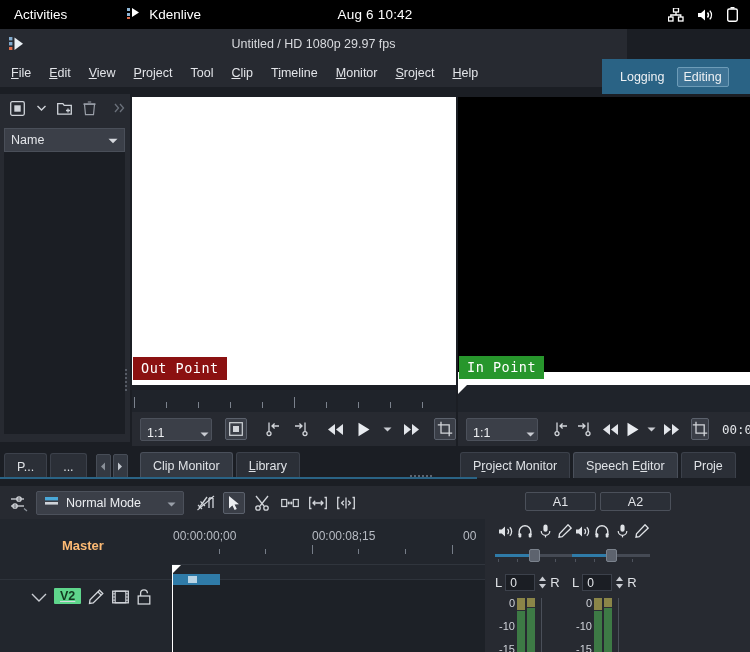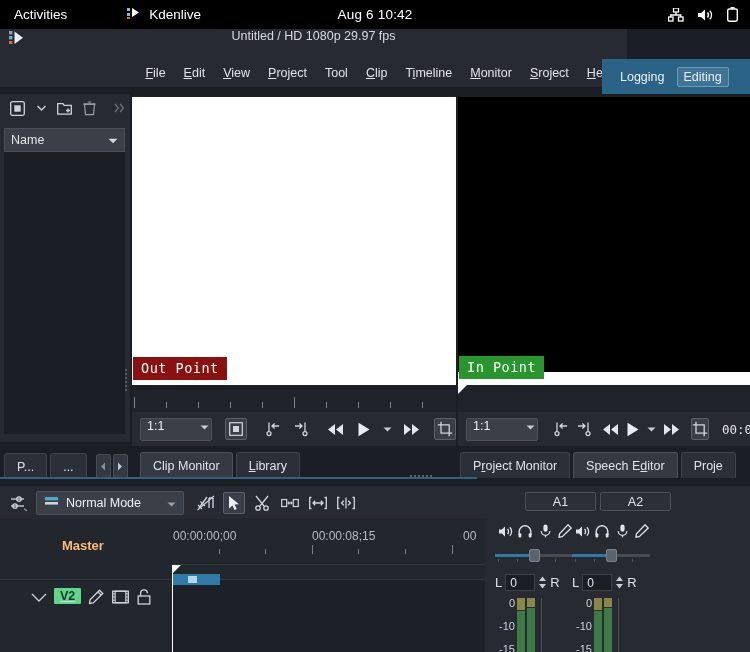--- a/index.html
+++ b/index.html
@@ -20,34 +20,33 @@
   }
   .tb-activities { margin-left: 14px; font-size: 13.5px; }
   .tb-app { margin-left: 60px; display: flex; align-items: center; gap: 7px; font-size: 13.5px; }
   .tb-clock { position: absolute; left: 50%; transform: translateX(-50%); font-size: 13.5px; letter-spacing: .2px;}
   .tb-tray { position: absolute; right: 12px; display: flex; align-items: center; gap: 13px; }
   .tb-tray svg { display: block; }
 
   
   .titlebar {
     position: absolute; left: 0; top: 29px; width: 627px; height: 30px;
-    background: #272a31; display: flex; 
+    background: #272a31; display: flex; align-items: center;
   }
   .title-text {
     position: absolute; left: 50%; transform: translateX(-50%);
     font-size: 12.5px; color: #d8dade;
   }
   .win-logo { margin-left: 8px; display: flex; }
 
   
   .menubar {
     position: absolute; left: 0; top: 59px; width: 750px; height: 28px;
-    background: #272a31; display: flex; align-items: center; padding-left: 8px;
+    background: #272a31; display: flex; align-items: center; padding-left: 2px;
     font-size: 12.5px;
-    justify-content: center;
   }
   .menu-item { padding: 3px 9px; color: #e2e4e8; white-space: nowrap; }
   .menu-item u { text-decoration: underline; }
 
   .toolbar-right {
     position: absolute; right: 0; top: 59px; width: 148px; height: 35px;
     background: #2a6385; display: flex; align-items: center; gap: 8px;
     padding-left: 14px;
   }
   .tbr-btn { font-size: 12.5px; color: #eef1f4; padding: 2px 4px; }
@@ -120,21 +119,21 @@
 
   
   .montoolbar {
     position: absolute; height: 34px; background: #272a31;
     display: flex; align-items: center; gap: 7px; padding-left: 8px;
   }
   .mtb-left  { left: 132px; top: 412px; width: 324px; }
   .mtb-right { left: 458px; top: 412px; width: 292px; }
   .zoomsel {
     width: 72px; height: 23px; background: #3b3f48; border: 1px solid #4c515b;
-    border-radius: 2px; display: flex; align-items: flex-start; padding: 0 6px;
+    border-radius: 2px; display: flex; align-items: flex-end; padding: 0 6px;
     font-size: 12.5px; color: #eceef1; gap: 36px;
   }
   .zoomsel .caret { margin-left: auto; }
   .mtb-ic {
     width: 22px; height: 22px; display: flex; align-items: center; justify-content: center;
   }
   .mtb-ic.boxed { border: 1px solid #5b616c; background: #3a3e47; border-radius: 2px; }
   .mtb-tc {
     font-family: "DejaVu Sans Mono", monospace; font-size: 12.5px;
     color: #e4e6ea; margin-left: 6px; white-space: nowrap;

